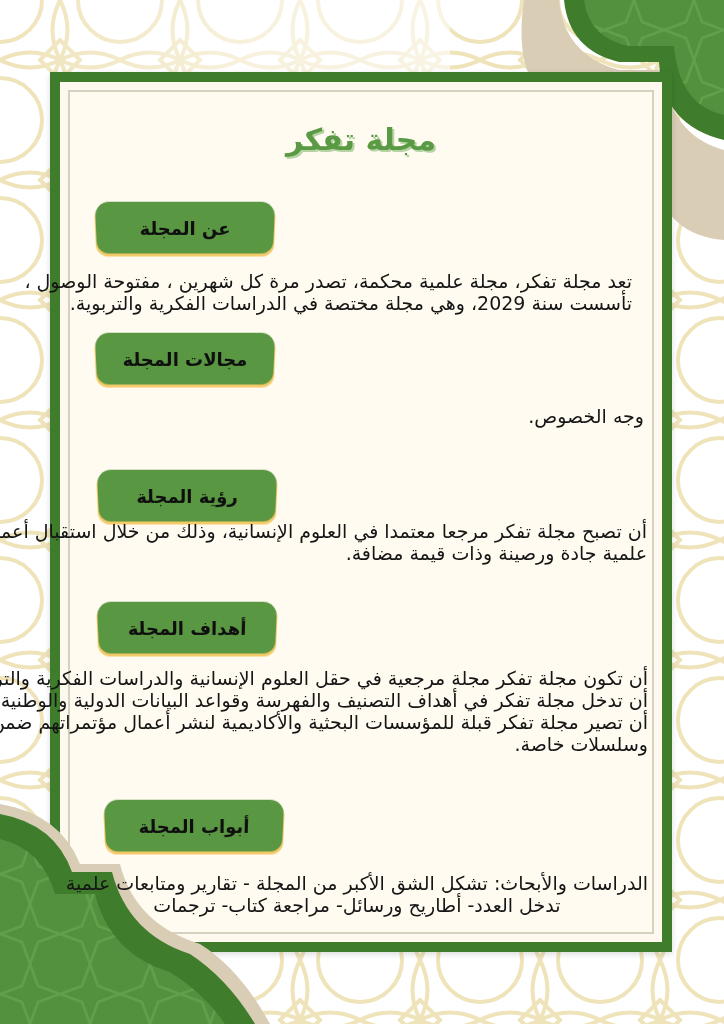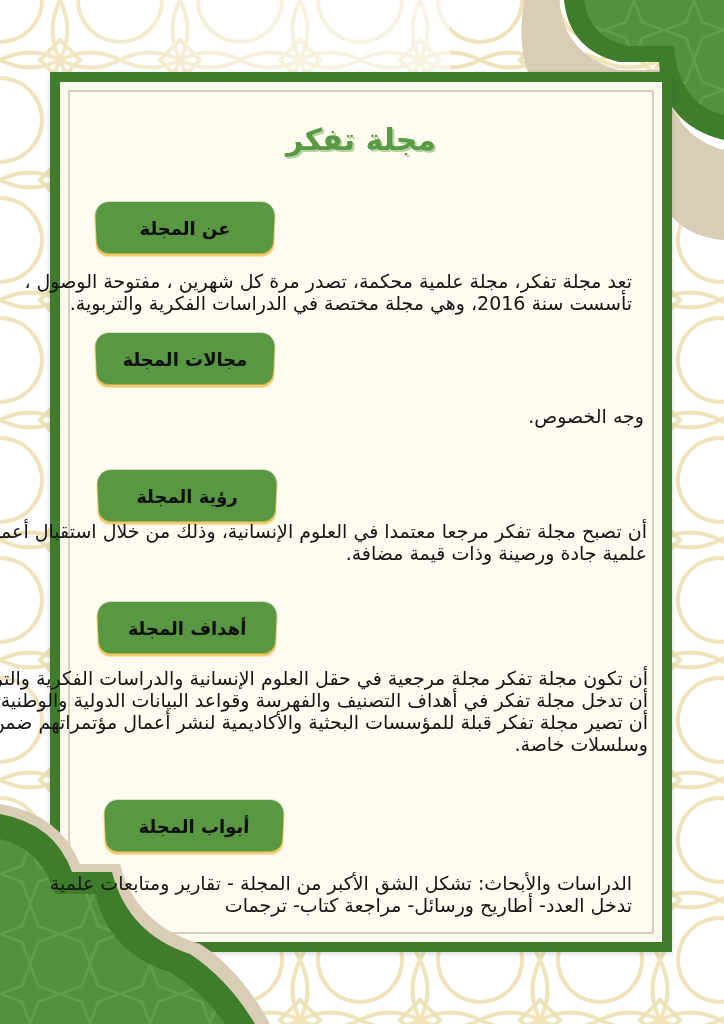--- a/index.html
+++ b/index.html
@@ -118,21 +118,21 @@
 </svg>
 
 <div class="content">
   <div class="title">مجلة تفكر</div>
 
   <div class="section-head" style="left:46px; top:130px;">
     <span>عن المجلة</span>
   </div>
   <div class="para" style="right:40px; top:198px;">
     <div>تعد مجلة تفكر، مجلة علمية محكمة، تصدر مرة كل شهرين ، مفتوحة الوصول ،</div>
-    <div>تأسست سنة 2016، وهي مجلة مختصة في الدراسات الفكرية والتربوية.</div>
+    <div>تأسست سنة 2029، وهي مجلة مختصة في الدراسات الفكرية والتربوية.</div>
   </div>
 
   <div class="section-head" style="left:46px; top:261px;">
     <span>مجالات المجلة</span>
   </div>
   <div class="para" style="right:28px; top:333px;">
     <div>وجه الخصوص.</div>
   </div>
 
   <div class="section-head" style="left:48px; top:398px;">
@@ -149,17 +149,17 @@
   <div class="para" style="right:24px; top:595px;margin-left:40px;">
     <div>أن تكون مجلة تفكر  مجلة مرجعية في حقل العلوم الإنسانية والدراسات الفكرية والتربوية.</div>
     <div> أن تدخل مجلة تفكر  في  أهداف التصنيف والفهرسة وقواعد البيانات الدولية والوطنية.</div>
     <div>أن تصير مجلة تفكر قبلة للمؤسسات البحثية والأكاديمية لنشر أعمال مؤتمراتهم ضمن أعداد</div>
     <div>وسلسلات خاصة.</div>
   </div>
 
   <div class="section-head" style="left:55px; top:728px;">
     <span>أبواب المجلة</span>
   </div>
-  <div class="para" style="right:40px; top:800px;">
+  <div class="para" style="right:24px; top:800px;text-align:center;">
     <div>الدراسات والأبحاث: تشكل الشق الأكبر من المجلة - تقارير ومتابعات علمية</div>
     <div>تدخل العدد- أطاريح ورسائل- مراجعة كتاب- ترجمات</div>
   </div>
 </div>
 
 </body></html>

